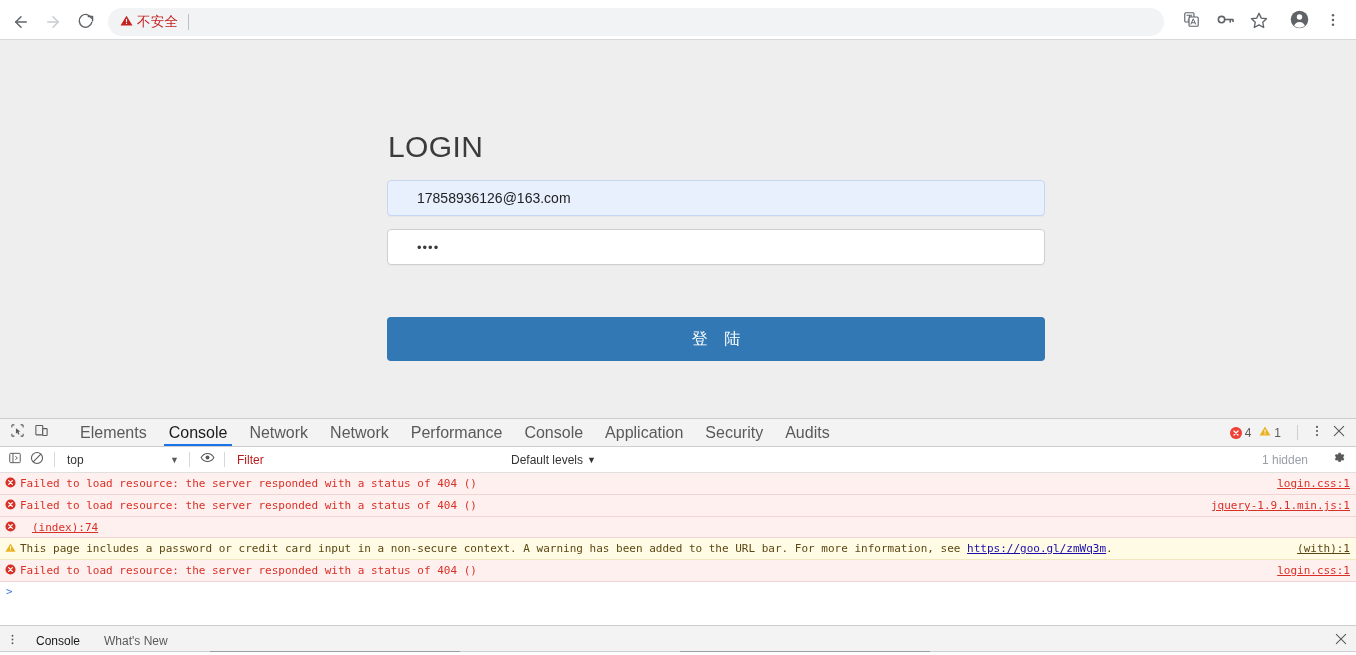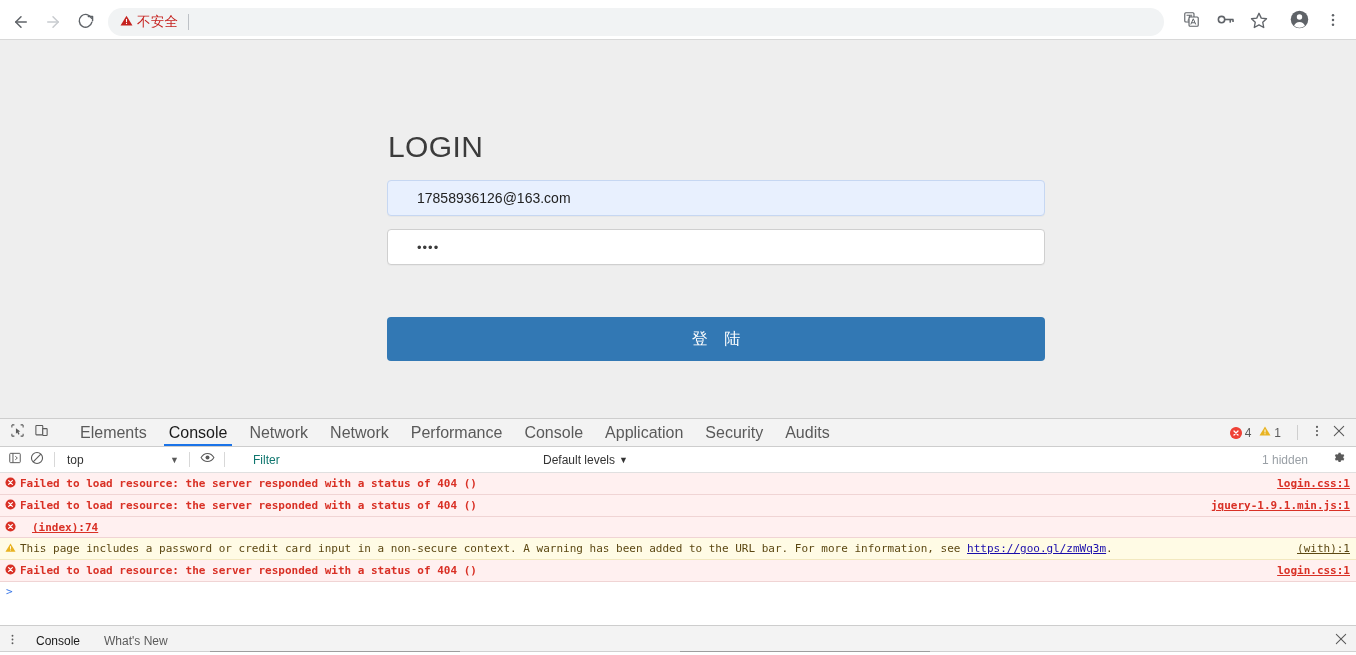--- a/index.html
+++ b/index.html
@@ -205,27 +205,26 @@
     width: 122px; flex: 0 0 auto;
     font-size: 12px; color: #333;
     padding: 0 4px 0 6px;
     gap: 40px;
   }
   .ctx-select .caret { font-size: 9px; color:#5a5a5a; }
   .filter-input {
     flex: 0 0 auto;
     width: 280px;
     font-size: 12px;
-    color: #0f766e;
+    color: #b91c1c;
     padding-left: 6px;
-    margin-left: 16px;
   }
   .levels {
     font-size: 12px; color: #333;
-    margin-left: 16px; flex: 0 0 auto;
+    margin-left: 0; flex: 0 0 auto;
     display: flex; align-items: center;
   }
   .levels .caret { font-size: 9px; margin-left: 4px; }
   .fb-spacer { flex: 1 1 auto; }
   .hidden-count { font-size: 12px; color: #9aa0a6; margin-right: 20px; }
 
   
   .console-body {
     background: #fff;
     height: 152px;
@@ -233,21 +232,21 @@
     font-family: "DejaVu Sans Mono", monospace;
     font-size: 11px;
   }
   .msg {
     display: flex; align-items: flex-start;
     border-bottom: 1px solid #f0d4d4;
     padding: 3px 6px 3px 0;
     position: relative;
     min-height: 20px;
   }
-  .msg.error { background: #fff0f0; font-weight: bold; }
+  .msg.error { background: #fff0f0; }
   .msg.warning { background: #fffbe5; border-bottom-color: #f2e8bf; }
   .msg .ico {
     width: 20px; flex: 0 0 20px;
     display: flex; align-items: center; justify-content: center;
     padding-top: 1px;
   }
   .msg .text { flex: 1 1 auto; line-height: 14px; padding-top: 1px; }
   .msg.error .text { color: #d93025; }
   .msg.warning .text { color: #5c4813; }
   .msg .src {

